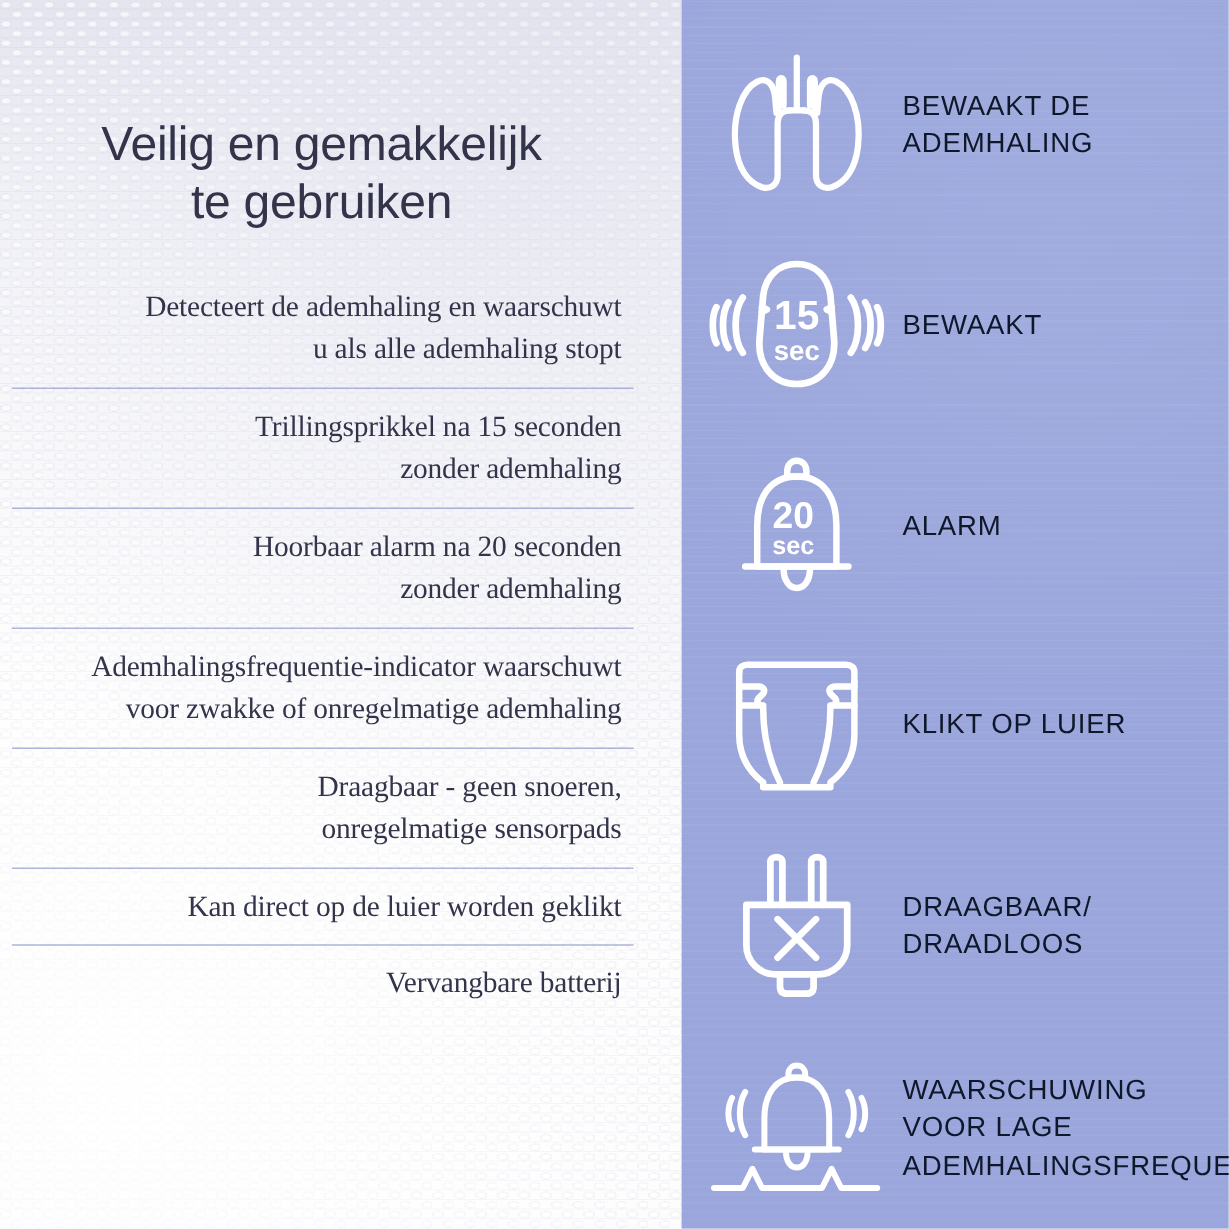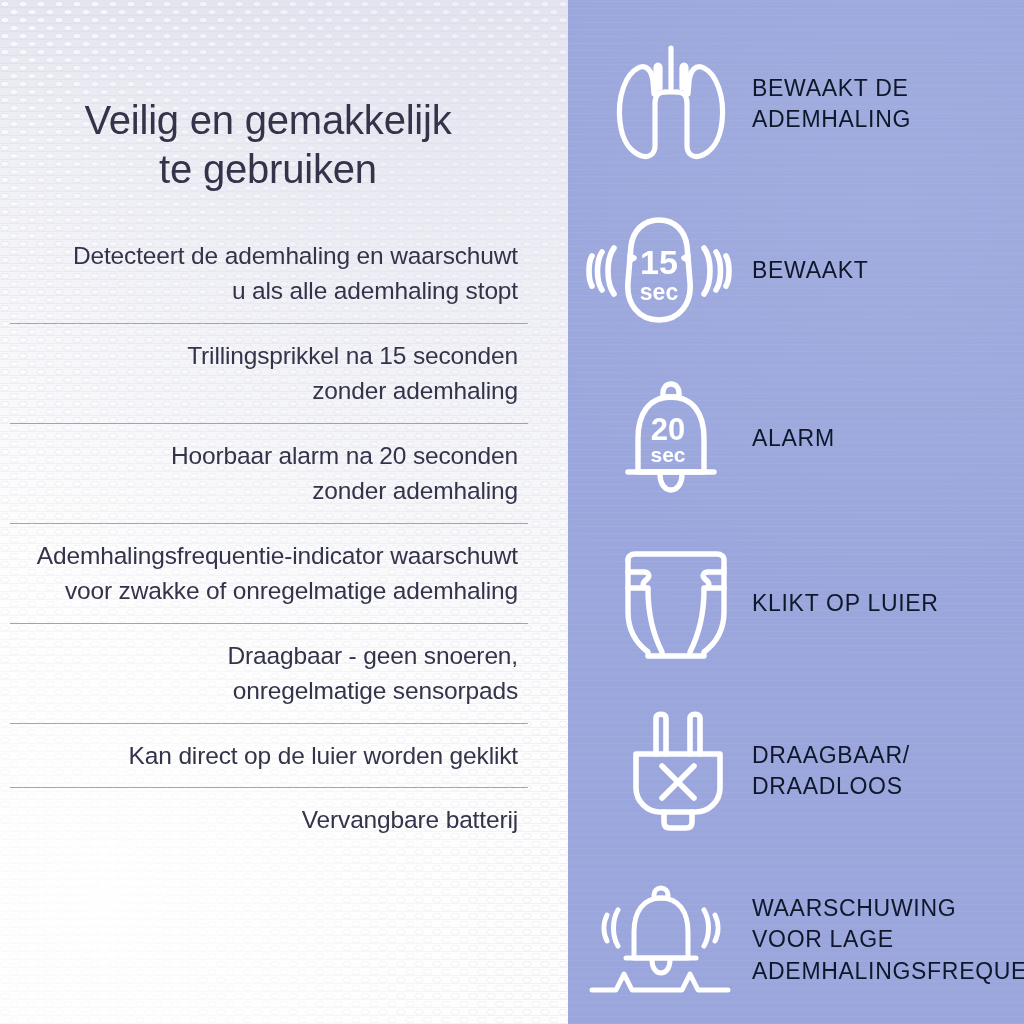--- a/index.html
+++ b/index.html
@@ -57,21 +57,21 @@
   #headline {
     font-size:40px;
     line-height:1.22;
     font-weight:400;
     color:#33344a;
     text-align:center;
     letter-spacing:-0.2px;
     padding:0 46px 0 54px;
   }
 
-  #feature-list { margin-top:30px; }
+  #feature-list { margin-top:30px;font-family:Liberation Serif, serif; }
 
   .feature-row {
     text-align:right;
     font-size:24.5px;
     line-height:1.45;
     color:#33344a;
     font-weight:400;
     letter-spacing:-0.15px;
     padding:14px 0 14px 0;
   }
@@ -107,21 +107,21 @@
   }
 
   .icon-row {
     display:flex;
     align-items:center;
     gap:18px;
   }
   .icon-slot {
     width:140px;
     min-width:140px;
-    display:flex; align-items:center; justify-content:flex-end;
+    display:flex; align-items:center; justify-content:center;
   }
   .icon-label {
     color:#0f172a;
     font-weight:normal;
     font-size:23px;
     line-height:1.36;
     letter-spacing:0.7px;
   }
   .icon-label .ln { display:block; white-space:nowrap; }
   svg { display:block; overflow:visible; }

